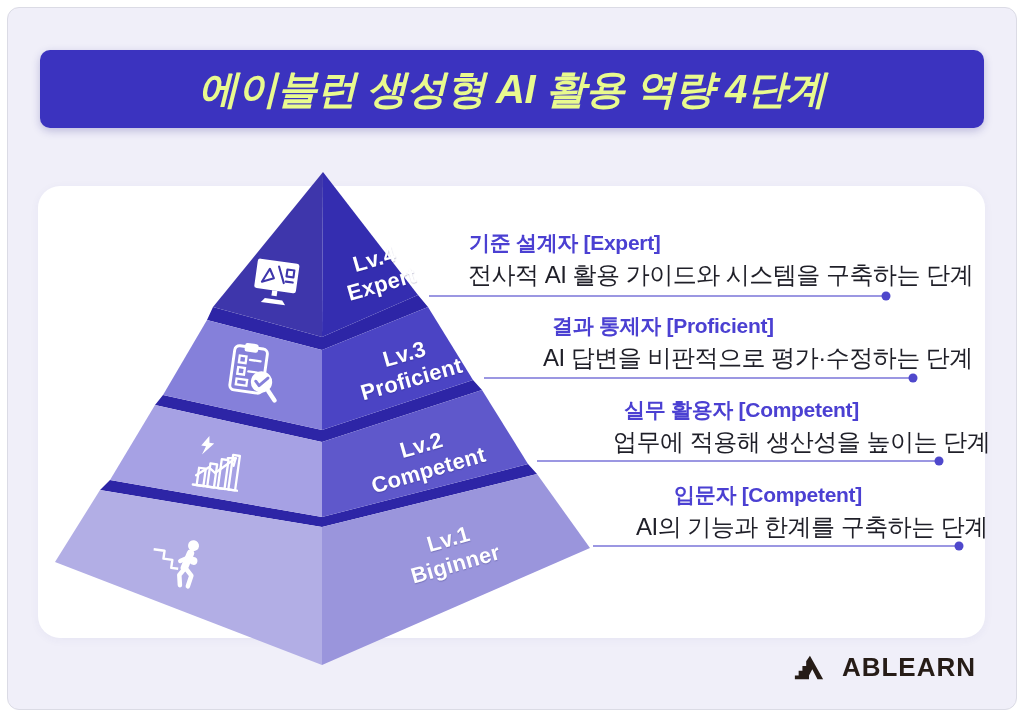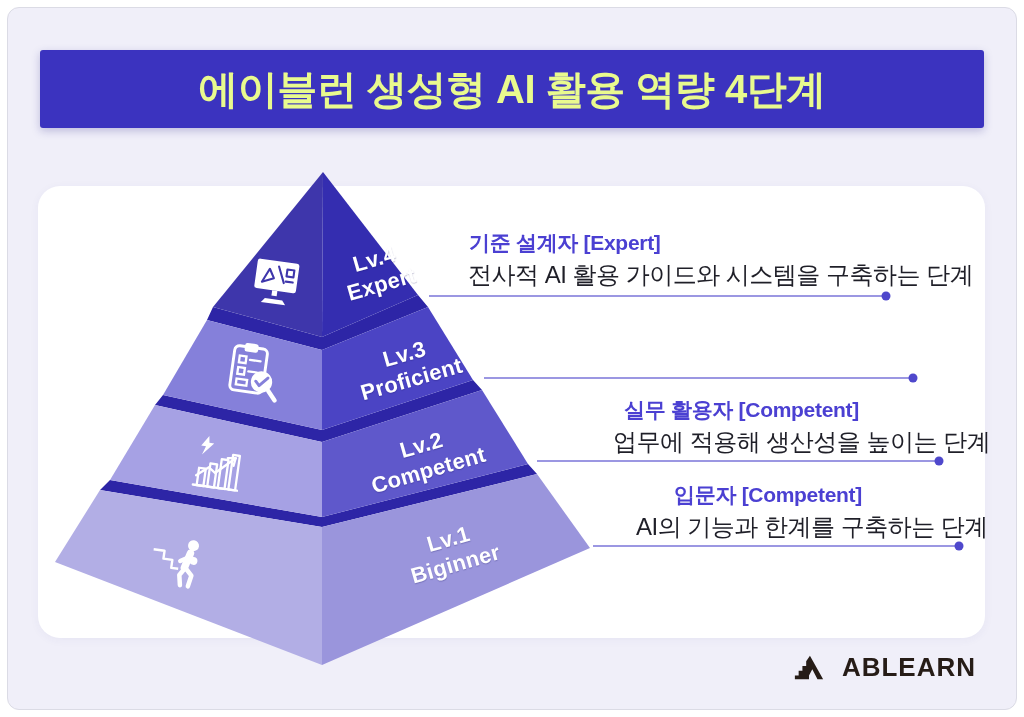--- a/index.html
+++ b/index.html
@@ -7,23 +7,24 @@
     position:relative;width:1024px;height:717px;overflow:hidden;
     font-family:"Liberation Sans","DejaVu Sans",sans-serif;
     background:#ffffff;
   }
   .frame{
     position:absolute;left:7px;top:7px;width:1008px;height:701px;
     background:#F0EFF9;border:1px solid #DBDBE5;border-radius:12px;
   }
   .header-bar{
     position:absolute;left:40px;top:50px;width:944px;height:78px;
-    background:#3B33BF;border-radius:3px;
+    background:#3B33BF;border-radius:10px;
     display:flex;align-items:center;justify-content:center;
     box-shadow:0 3px 8px rgba(40,35,140,0.25);
+    font-style:italic;
   }
   .header-bar h1{
     margin:0;font-size:40px;font-weight:800;color:#E9FA8E;letter-spacing:-0.5px;
   }
   .card{
     position:absolute;left:38px;top:186px;width:947px;height:452px;
     background:#FFFFFF;border-radius:22px;
     box-shadow:0 2px 10px rgba(60,60,130,0.05);
   }
   .pyramid-svg{position:absolute;left:0;top:0;}
@@ -175,20 +176,22 @@
     <span class="nm">Competent</span>
   </div>
   <div class="lvl-label lbl1">
     <span class="lv">Lv.1</span>
     <span class="nm">Biginner</span>
   </div>
 
   <div class="role-title t4-title">기준 설계자 [Expert]</div>
   <div class="role-desc t4-desc">전사적 AI 활용 가이드와 시스템을 구축하는 단계</div>
 
+  <div class="role-title t3-title">결과 통제자 [Proficient]</div>
+  <div class="role-desc t3-desc">AI 답변을 비판적으로 평가·수정하는 단계</div>
 
   <div class="role-title t2-title">실무 활용자 [Competent]</div>
   <div class="role-desc t2-desc">업무에 적용해 생산성을 높이는 단계</div>
 
   <div class="role-title t1-title">입문자 [Competent]</div>
   <div class="role-desc t1-desc">AI의 기능과 한계를 구축하는 단계</div>
 
   <div class="logo">
     <svg width="32" height="34" viewBox="0 0 34 34">
       <path d="M2 30 L2 26 L6 26 L6 21 L10 21 L10 16 L14 16 L14 11 L18 5 L32 30 L26 30 L20.5 19.5 L17 26 L17 30 Z" fill="#261C17"></path>

